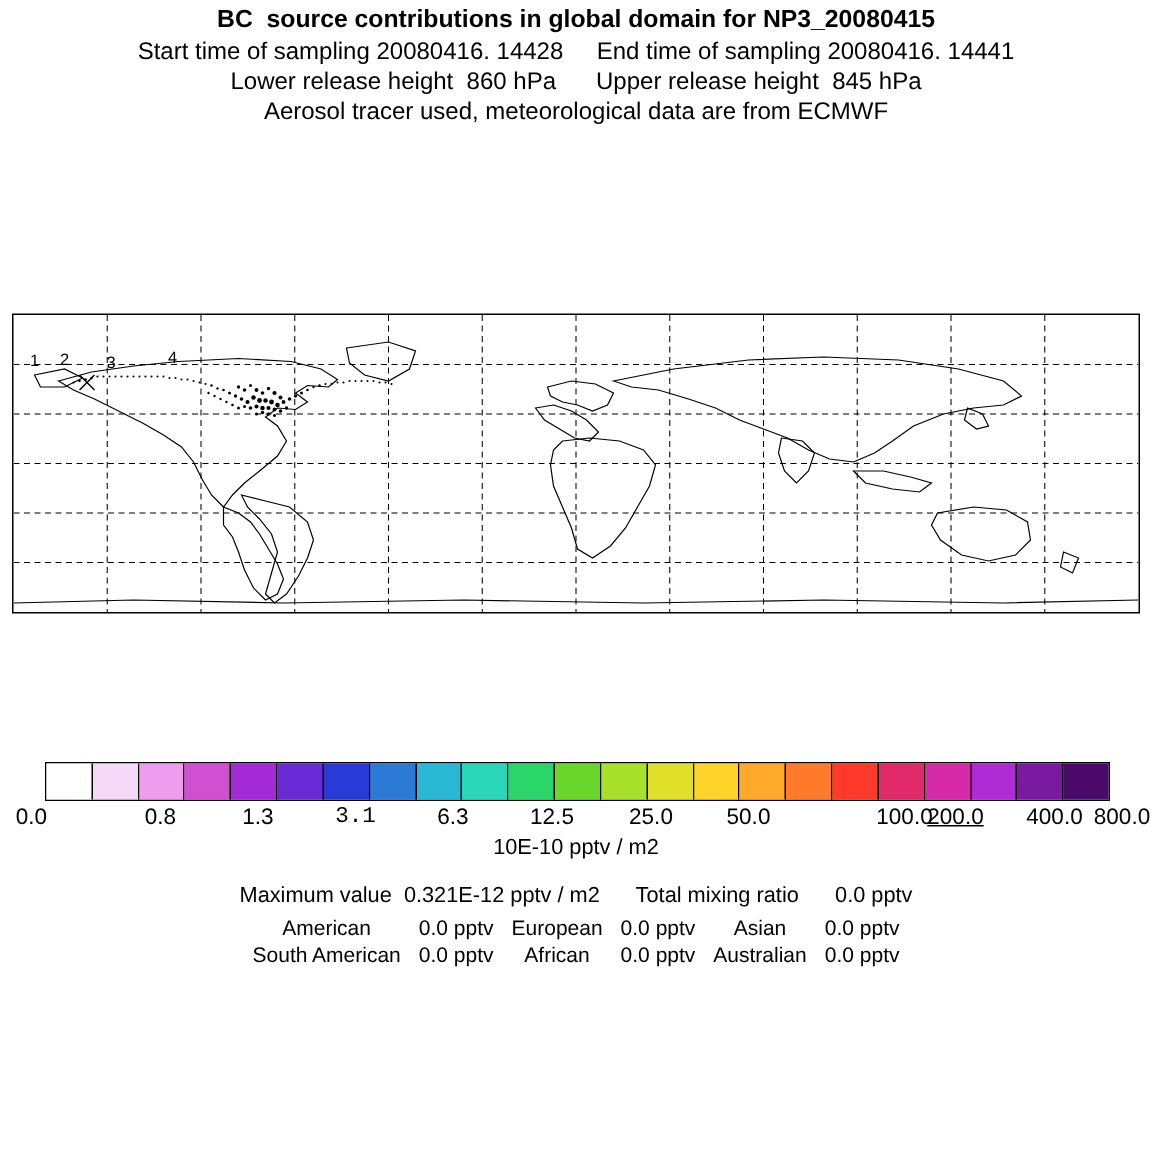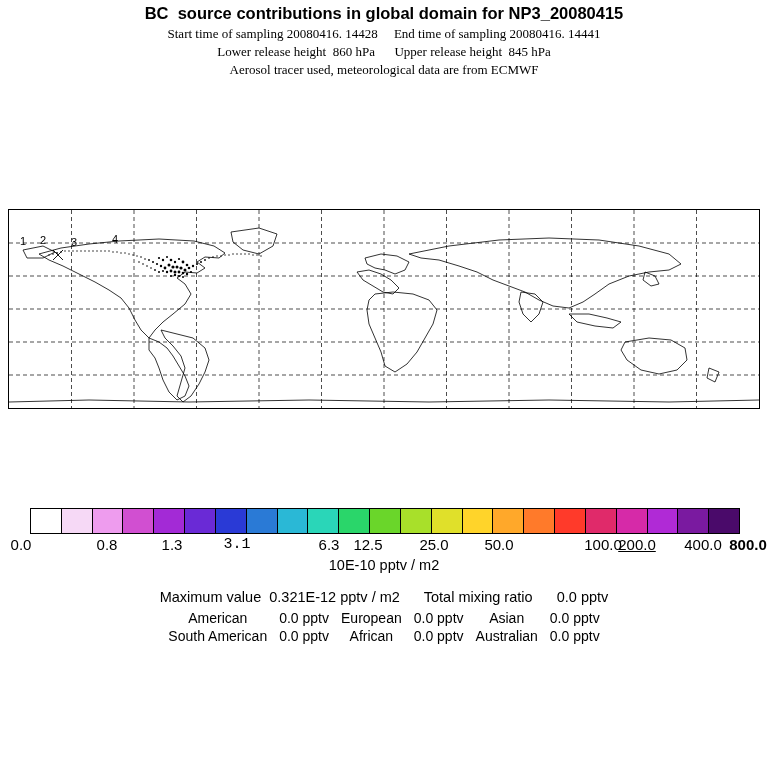--- a/index.html
+++ b/index.html
@@ -30,24 +30,23 @@
     text-align: center;
   }
   .main-title {
     font-size: 16.5px;
     font-weight: bold;
     letter-spacing: 0px;
     margin-bottom: 3px;
     white-space: pre;
   }
   .subline {
-    font-size: 13px;
+    font-size: 16px;
     margin-bottom: 2px;
     white-space: pre;
-    font-family: Liberation Serif, serif;
   }
 
   
   .map-frame {
     position: absolute;
     left: 8px;
     top: 209px;
     width: 752px;
     height: 200px;
     border: 1px solid #000000;
@@ -347,28 +346,28 @@
         <div style="background: rgb(176, 42, 214);"></div>
         <div style="background: rgb(122, 26, 160);"></div>
         <div style="background: rgb(74, 10, 106);"></div>
       </div>
   </div>
   <div class="cbar-ticks" id="cbar-ticks">
       <span style="left: 21px;">0.0</span>
       <span style="left: 107px;">0.8</span>
       <span style="left: 172px;">1.3</span>
       <span style="left: 237px; font-family: Liberation Mono, monospace;">3.1</span>
-      <span style="left: 302px; margin-left: 27px;">6.3</span>
+      <span style="left: 302px;">6.3</span>
       <span style="left: 368px;">12.5</span>
       <span style="left: 434px;">25.0</span>
       <span style="left: 499px;">50.0</span>
       <span style="left: 568px; margin-left: 35px;">100.0</span>
       <span style="left: 637px; text-decoration: underline;">200.0</span>
       <span style="left: 703px;">400.0</span>
-      <span style="left: 748px; font-weight: bold;">800.0</span>
+      <span style="left: 748px;">800.0</span>
     </div>
   <div class="cbar-unit">10E-10 pptv / m2</div>
 
   <div class="stats">
     <div class="row1">Maximum value  0.321E-12 pptv / m2      Total mixing ratio      0.0 pptv</div>
     <table>
       <tbody>
           <tr>
         <td class="lbl">American</td>
         <td class="val">0.0 pptv</td>

